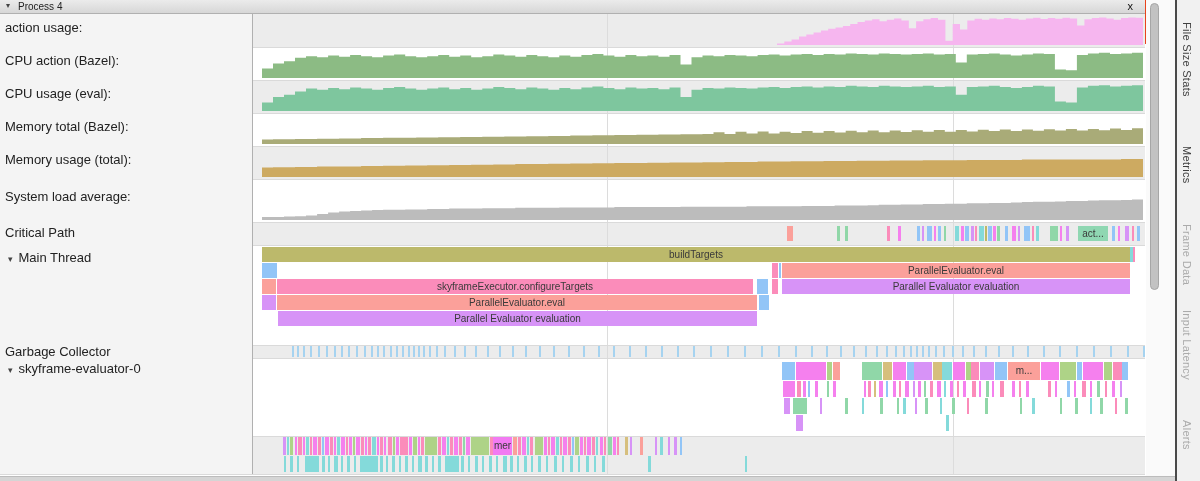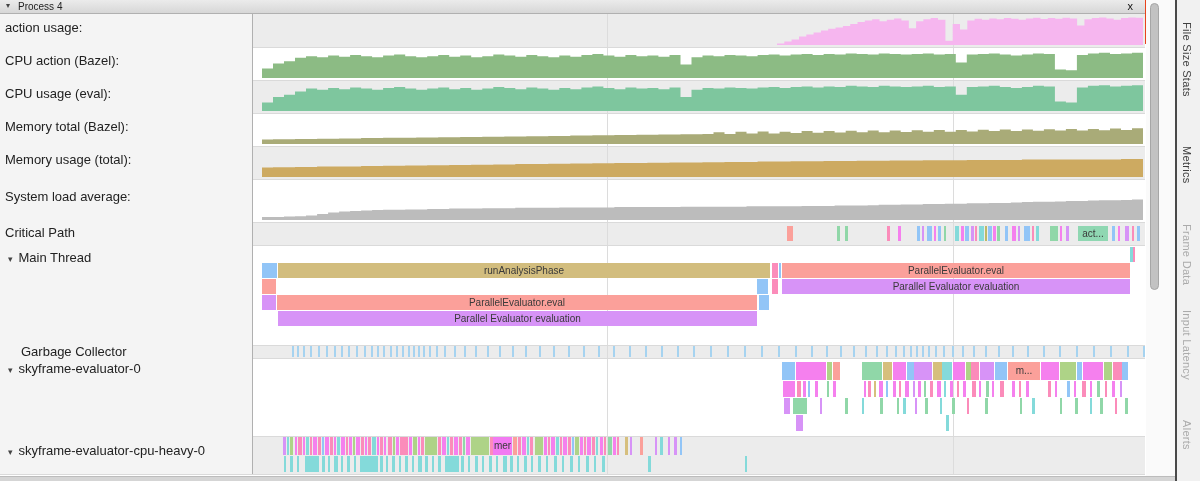--- a/index.html
+++ b/index.html
@@ -114,28 +114,29 @@
       <div class="bar" style="left: 1036px; top: 226px; width: 3px; height: 15px; background: rgb(132, 218, 218); line-height: 15px;"></div>
       <div class="bar" style="left: 1050px; top: 226px; width: 8px; height: 15px; background: rgb(144, 215, 168); line-height: 15px;"></div>
       <div class="bar" style="left: 1060px; top: 226px; width: 2px; height: 15px; background: rgb(245, 128, 238); line-height: 15px;"></div>
       <div class="bar" style="left: 1066px; top: 226px; width: 3px; height: 15px; background: rgb(215, 147, 247); line-height: 15px;"></div>
       <div class="bar" style="left: 1078px; top: 226px; width: 30px; height: 15px; background: rgb(143, 215, 178); line-height: 15px;">act...</div>
       <div class="bar" style="left: 1112px; top: 226px; width: 3px; height: 15px; background: rgb(146, 197, 247); line-height: 15px;"></div>
       <div class="bar" style="left: 1118px; top: 226px; width: 2px; height: 15px; background: rgb(245, 128, 238); line-height: 15px;"></div>
       <div class="bar" style="left: 1125px; top: 226px; width: 4px; height: 15px; background: rgb(215, 147, 247); line-height: 15px;"></div>
       <div class="bar" style="left: 1132px; top: 226px; width: 2px; height: 15px; background: rgb(251, 140, 186); line-height: 15px;"></div>
       <div class="bar" style="left: 1137px; top: 226px; width: 3px; height: 15px; background: rgb(146, 197, 247); line-height: 15px;"></div>
+      <div class="bar" style="left: 262px; top: 247px; width: 868px; height: 15px; background: rgb(188, 185, 107); line-height: 15px;">buildTargets</div>
       <div class="bar" style="left: 1130px; top: 247px; width: 3px; height: 15px; background: rgb(132, 218, 218); line-height: 15px;"></div>
       <div class="bar" style="left: 1133px; top: 247px; width: 2px; height: 15px; background: rgb(251, 140, 186); line-height: 15px;"></div>
       <div class="bar" style="left: 262px; top: 263px; width: 15px; height: 15px; background: rgb(146, 197, 247); line-height: 15px;"></div>
-      <div class="bar" style="left: 278px; top: 263px; width: 492px; height: 15px; background: rgb(210, 189, 126); line-height: 15px;">runAnalysisPhase</div>
       <div class="bar" style="left: 772px; top: 263px; width: 6px; height: 15px; background: rgb(251, 140, 186); line-height: 15px;"></div>
       <div class="bar" style="left: 779px; top: 263px; width: 2px; height: 15px; background: rgb(146, 197, 247); line-height: 15px;"></div>
       <div class="bar" style="left: 782px; top: 263px; width: 348px; height: 15px; background: rgb(251, 160, 154); line-height: 15px;">ParallelEvaluator.eval</div>
       <div class="bar" style="left: 262px; top: 279px; width: 14px; height: 15px; background: rgb(251, 160, 154); line-height: 15px;"></div>
+      <div class="bar" style="left: 277px; top: 279px; width: 476px; height: 15px; background: rgb(251, 140, 186); line-height: 15px;">skyframeExecutor.configureTargets</div>
       <div class="bar" style="left: 757px; top: 279px; width: 11px; height: 15px; background: rgb(146, 197, 247); line-height: 15px;"></div>
       <div class="bar" style="left: 772px; top: 279px; width: 6px; height: 15px; background: rgb(251, 140, 186); line-height: 15px;"></div>
       <div class="bar" style="left: 782px; top: 279px; width: 348px; height: 15px; background: rgb(215, 147, 247); line-height: 15px;">Parallel Evaluator evaluation</div>
       <div class="bar" style="left: 262px; top: 295px; width: 14px; height: 15px; background: rgb(215, 147, 247); line-height: 15px;"></div>
       <div class="bar" style="left: 277px; top: 295px; width: 480px; height: 15px; background: rgb(251, 160, 154); line-height: 15px;">ParallelEvaluator.eval</div>
       <div class="bar" style="left: 759px; top: 295px; width: 10px; height: 15px; background: rgb(146, 197, 247); line-height: 15px;"></div>
       <div class="bar" style="left: 278px; top: 311px; width: 479px; height: 15px; background: rgb(215, 147, 247); line-height: 15px;">Parallel Evaluator evaluation</div>
       <div class="bar" style="left: 782px; top: 362px; width: 13px; height: 18px; background: rgb(146, 197, 247); line-height: 18px;"></div>
       <div class="bar" style="left: 796px; top: 362px; width: 30px; height: 18px; background: rgb(245, 128, 238); line-height: 18px;"></div>
       <div class="bar" style="left: 827px; top: 362px; width: 5px; height: 18px; background: rgb(174, 211, 135); line-height: 18px;"></div>
@@ -430,23 +431,22 @@
     </div>
   <div class="abs" id="layer-labels" style="left:0;top:0;width:1200px;height:481px;">
       <div class="track-label" style="left: 5px; top: 20px;"><span>action usage:</span></div>
       <div class="track-label" style="left: 5px; top: 53px;"><span>CPU action (Bazel):</span></div>
       <div class="track-label" style="left: 5px; top: 86px;"><span>CPU usage (eval):</span></div>
       <div class="track-label" style="left: 5px; top: 119px;"><span>Memory total (Bazel):</span></div>
       <div class="track-label" style="left: 5px; top: 152px;"><span>Memory usage (total):</span></div>
       <div class="track-label" style="left: 5px; top: 189px;"><span>System load average:</span></div>
       <div class="track-label" style="left: 5px; top: 225px;"><span>Critical Path</span></div>
       <div class="track-label" style="left: 8px; top: 250px;"><span class="tri-icon">▾</span><span>Main Thread</span></div>
-      <div class="track-label" style="left: 21px; top: 344px;"><span>Garbage Collector</span></div>
+      <div class="track-label" style="left: 5px; top: 344px;"><span>Garbage Collector</span></div>
       <div class="track-label" style="left: 8px; top: 361px;"><span class="tri-icon">▾</span><span>skyframe-evaluator-0</span></div>
-      <div class="track-label" style="left: 8px; top: 443px;"><span class="tri-icon">▾</span><span>skyframe-evaluator-cpu-heavy-0</span></div>
     </div>
   <div class="abs" id="layer-chrome" style="left:0;top:0;width:1200px;height:481px;">
       <div style="left: 0px; top: 179px; width: 1146px; height: 44px; border: 3px solid rgb(232, 67, 28); box-sizing: border-box; z-index: 30; pointer-events: none;"></div>
     </div>
 
   <div class="abs" style="left:1146px;top:0;width:29px;height:476px;background:#fafafa;z-index:22;"></div>
   <div class="abs" style="left:1150px;top:3px;width:9px;height:287px;background:#c2c2c2;border:1px solid #a6a6a6;border-radius:5px;box-sizing:border-box;z-index:23;"></div>
   <div class="abs" style="left:1175px;top:0;width:2px;height:481px;background:#4a4a4a;z-index:24;"></div>
   <div class="abs" id="tabstrip" style="left:1177px;top:0;width:23px;height:481px;background:#f1f1f1;z-index:25;">
       <div class="vtab" style="top: 22px; color: rgb(63, 63, 63);">File Size Stats</div>

